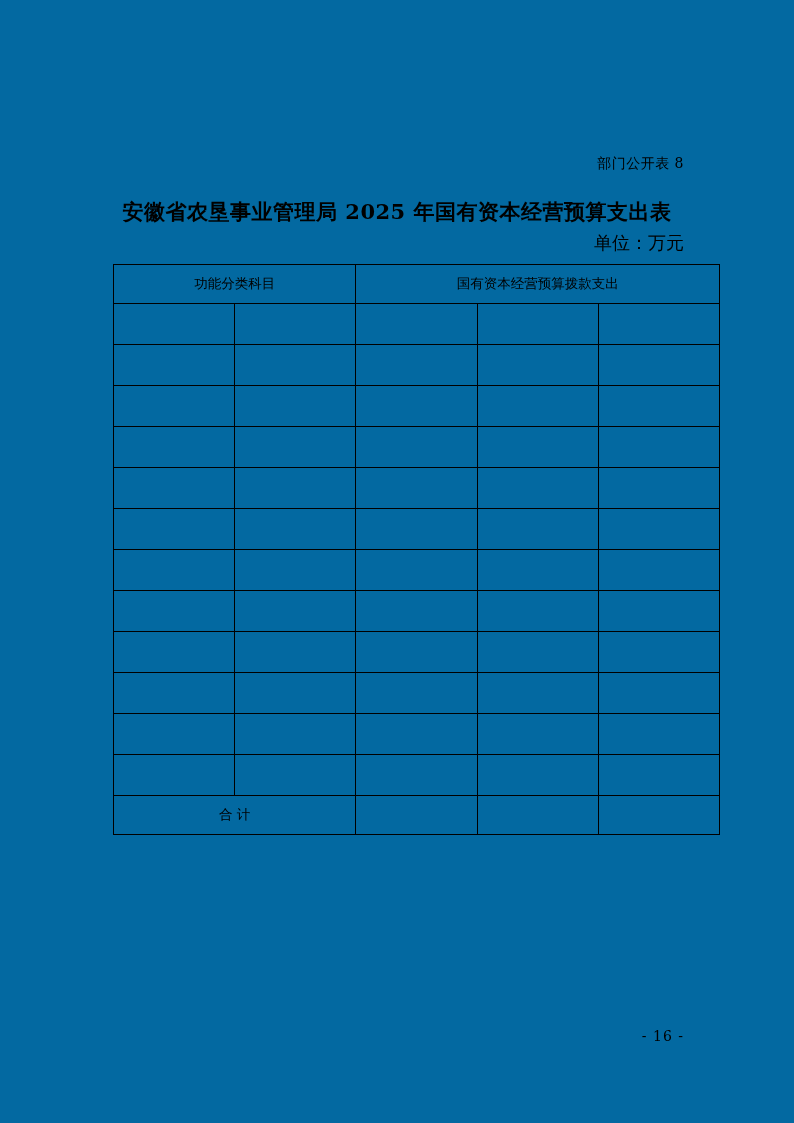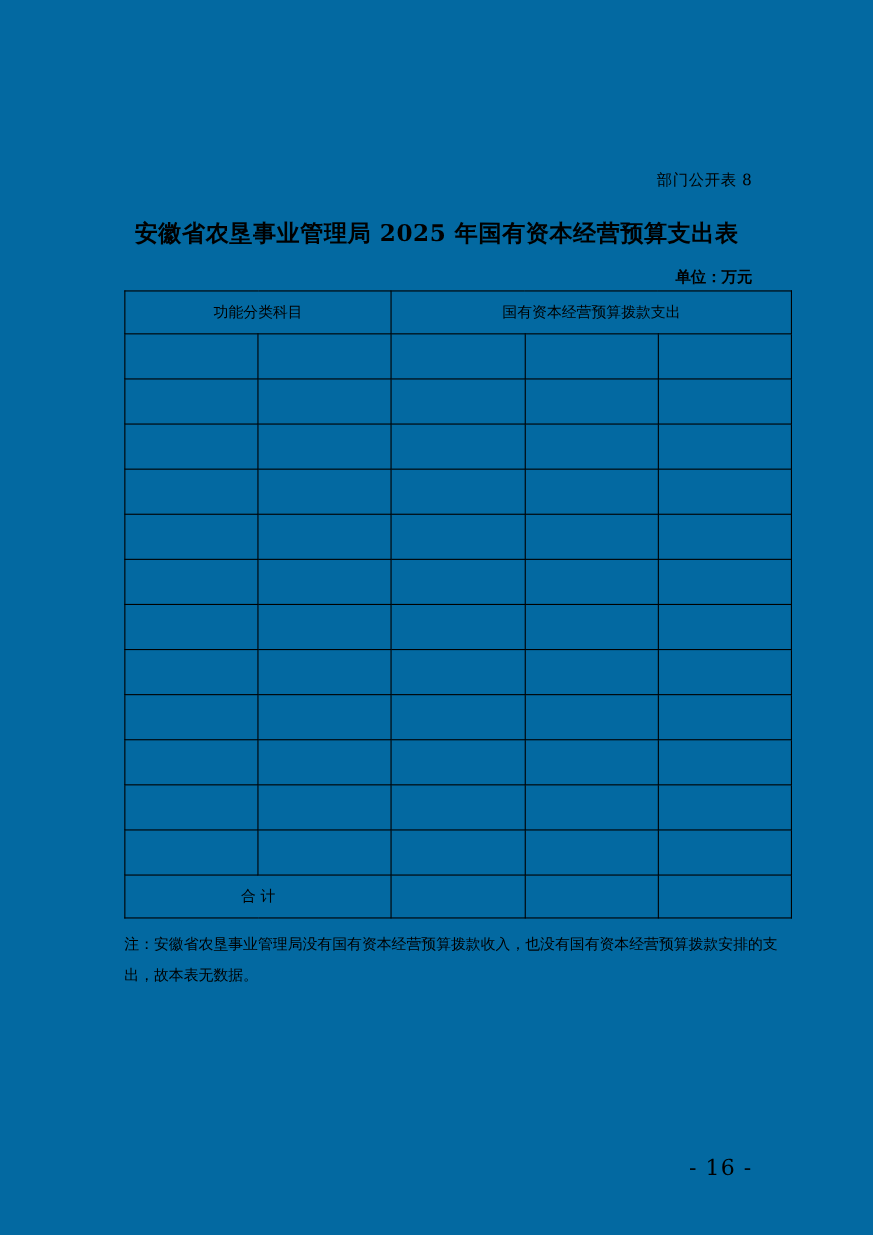--- a/index.html
+++ b/index.html
@@ -30,25 +30,24 @@
     left: 0;
     width: 794px;
     text-align: center;
     font-size: 21px;
     font-weight: bold;
     font-family: "DejaVu Serif", "Liberation Serif", serif;
     letter-spacing: 0.5px;
   }
   .unit-note {
     position: absolute;
-    top: 243px;
+    top: 231px;
     right: 110px;
-    font-size: 14px;
-    font-family: "DejaVu Serif", "Liberation Serif", serif;
-    font-weight: bold;
+    font-size: 18px;
+    font-family: "DejaVu Serif", "Liberation Serif", serif;
   }
   .table-wrap {
     position: absolute;
     top: 264px;
     left: 113px;
     width: 558px;
   }
   table.budget {
     border-collapse: collapse;
     width: 607px;
@@ -85,23 +84,23 @@
     top: 845px;
     left: 113px;
     width: 610px;
     font-size: 13.5px;
     line-height: 2.1;
     font-family: "DejaVu Serif", "Liberation Serif", serif;
     text-indent: 0;
   }
   .page-number {
     position: absolute;
-    top: 1049px;
+    top: 1028px;
     right: 110px;
-    font-size: 20px;
+    font-size: 14px;
     font-family: "DejaVu Serif", "Liberation Serif", serif;
     letter-spacing: 1px;
   }
 </style>
 </head>
 <body>
 
 <div class="page">
 
   <div class="form-code">部门公开表 8</div>
@@ -206,17 +205,16 @@
         <tr>
           <td class="totalrow" colspan="2">合 计</td>
           <td class="totalrow col-total"></td>
           <td class="totalrow col-basic"></td>
           <td class="totalrow col-project"></td>
         </tr>
       </tbody>
     </table>
   </div>
 
-  <div class="footnote">注：安徽省农垦事业管理局没有国有资本经营预算拨款收入，也没有国有资本经营预算拨款安排的支出，故本表无数据。</div>
 
   <div class="page-number">- 16 -</div>
 
 </div>
 
 </body></html>

